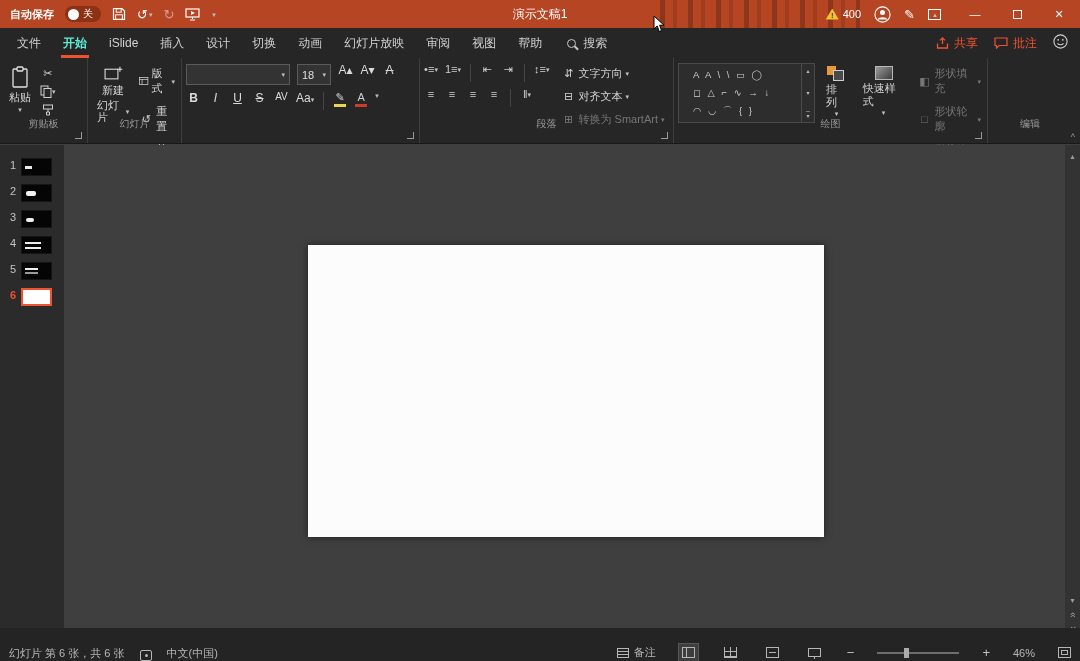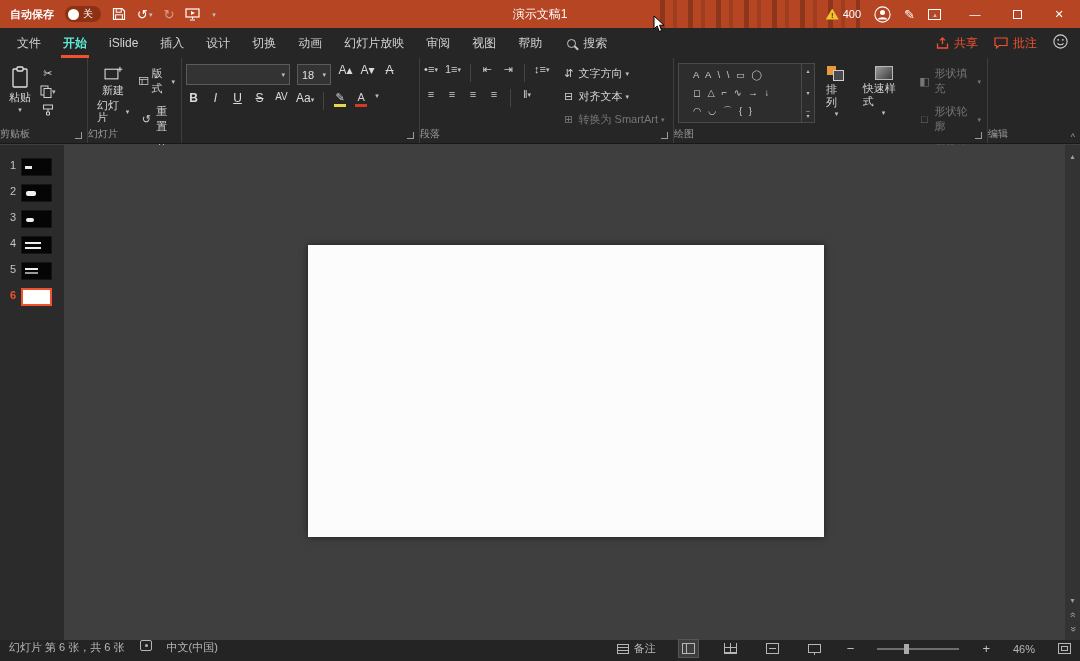--- a/index.html
+++ b/index.html
@@ -48,21 +48,21 @@
   .tabrow-right{margin-left:auto;display:flex;align-items:center;gap:16px;padding-right:12px;}
   .hotbtn{display:flex;align-items:center;gap:5px;color:var(--accent);font-size:12px;}
   .mag{width:9px;height:9px;border:1.5px solid currentColor;border-radius:50%;position:relative;display:inline-block;}
   .mag::after{content:"";position:absolute;width:5px;height:1.5px;background:currentColor;
               transform:rotate(45deg);right:-4px;bottom:-2px;}
 
   
   .ribbon{position:absolute;top:58px;left:0;right:0;height:86px;background:var(--ribbon);
           border-bottom:1px solid #191919;display:flex;}
   .group{position:relative;height:100%;border-right:1px solid #3d3d3d;padding:5px 4px 16px;flex-shrink:0;}
-  .g-label{position:absolute;bottom:2px;left:0;right:0;text-align:left;font-size:10px;color:var(--muted);}
+  .g-label{position:absolute;bottom:12px;left:0;right:0;text-align:center;font-size:10px;color:var(--muted);}
   .launcher{position:absolute;right:5px;bottom:4px;width:7px;height:7px;
             border-right:1px solid var(--muted);border-bottom:1px solid var(--muted);}
   .bigbtn{display:flex;flex-direction:column;align-items:center;gap:2px;padding:3px 5px;
           color:#d6d6d6;font-size:11px;line-height:1.15;}
   .car{font-size:7px;color:#c0c0c0;line-height:1;}
   .hrow{display:flex;align-items:center;gap:3px;font-size:11px;color:#d4d4d4;padding:1px 2px;}
   .gico{display:inline-flex;align-items:center;justify-content:center;min-width:14px;font-size:11px;color:#cfcfcf;line-height:1;}
   .rows{display:flex;flex-direction:column;justify-content:flex-start;gap:7px;padding-top:1px;}
   .row{display:flex;align-items:flex-start;gap:7px;}
   .combo{height:21px;border:1px solid #5a5a5a;background:#333;display:flex;align-items:center;
@@ -108,22 +108,22 @@
   .slide{position:absolute;left:244px;top:100px;width:516px;height:292px;background:#fcfcfc;
          box-shadow:0 0 7px rgba(0,0,0,.5);}
   .vscroll{width:15px;background:#333;flex-shrink:0;display:flex;flex-direction:column;
            align-items:center;font-size:8px;color:#9c9c9c;padding:4px 0;}
   .vfill{flex:1;}
   .chev{transform:rotate(-90deg);font-size:10px;line-height:.8;}
   .chev.down{transform:rotate(90deg);}
   .vbtn{padding:3px 0;}
 
   
-  .statusbar{position:absolute;left:0;right:0;bottom:0;height:21px;background:#242424;
-             display:flex;align-items:flex-start;font-size:11px;color:#b8b8b8;padding:0 9px;gap:15px;}
+  .statusbar{position:absolute;left:0;right:0;bottom:0;height:33px;background:#242424;
+             display:flex;align-items:flex-end;font-size:11px;color:#b8b8b8;padding:0 9px;gap:15px;}
   .sb-right{margin-left:auto;display:flex;align-items:center;gap:23px;}
   .notes-ico{width:12px;height:10px;border:1px solid #b6b6b6;
              background:repeating-linear-gradient(180deg,transparent 0 2px,#b6b6b6 2px 3px);}
   .acc-ico{width:12px;height:11px;border:1px solid #b6b6b6;border-radius:2px;position:relative;}
   .acc-ico::after{content:"";position:absolute;left:4px;top:3px;width:3px;height:3px;border-radius:50%;background:#b6b6b6;}
   .vi-wrap{width:19px;height:17px;display:flex;align-items:center;justify-content:center;}
   .vi-wrap.active{background:#3e3e3e;outline:1px solid #565656;}
   .vi{width:13px;height:11px;border:1px solid #b6b6b6;position:relative;display:inline-block;}
   .vi.normal::before{content:"";position:absolute;left:3px;top:0;bottom:0;width:1px;background:#b6b6b6;}
   .vi.sorter{border:none;background:

